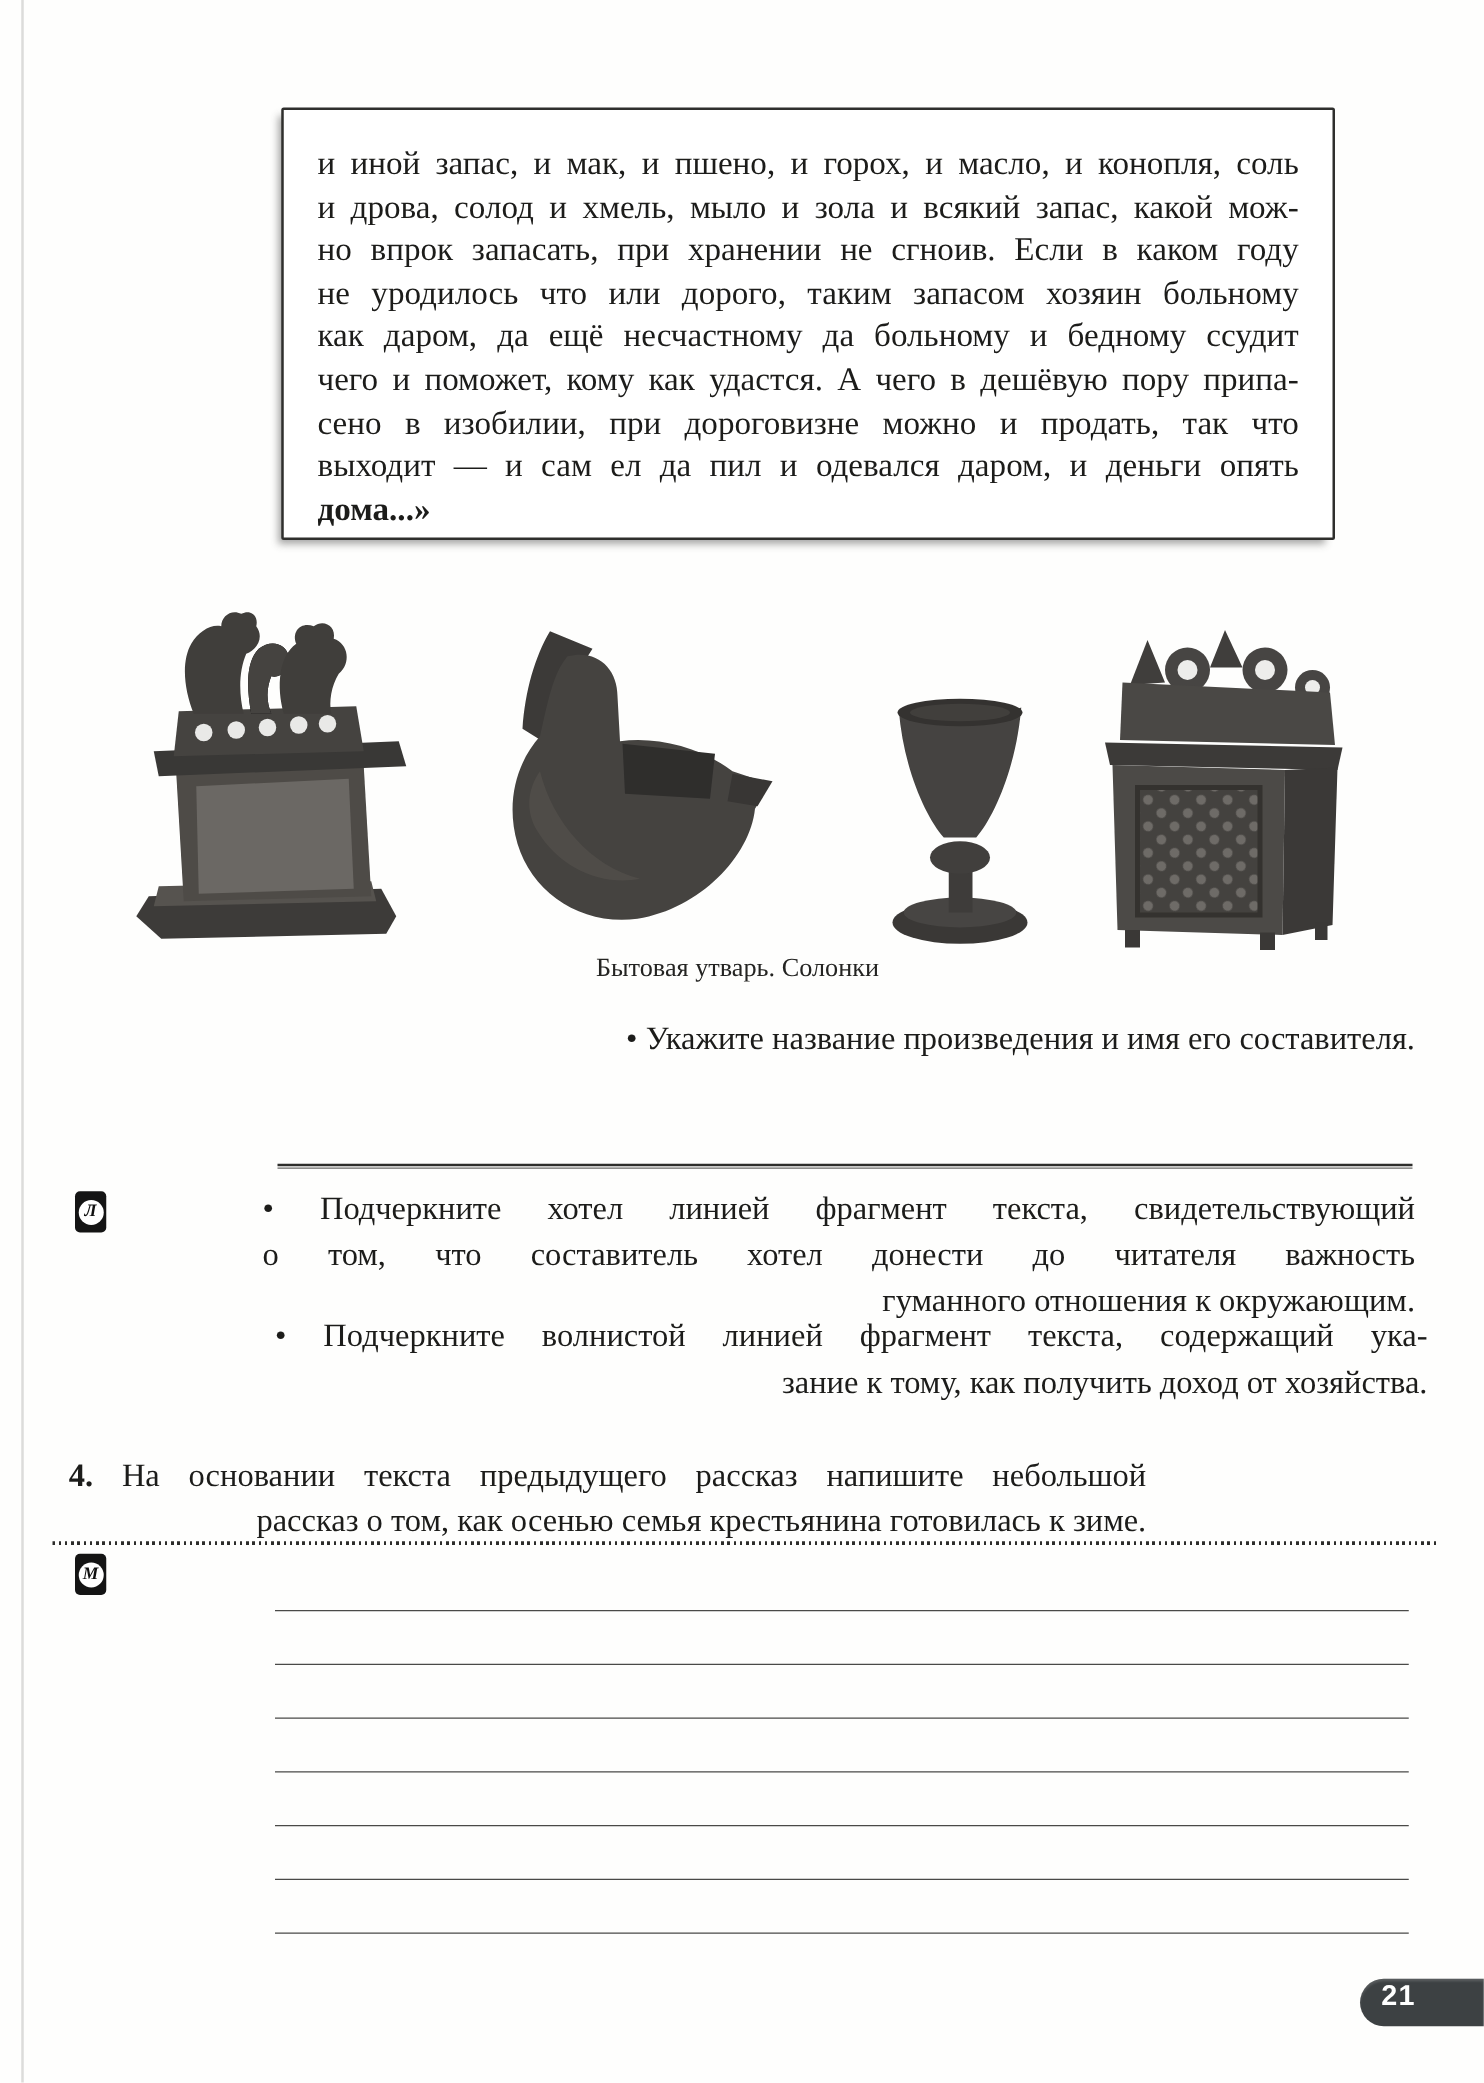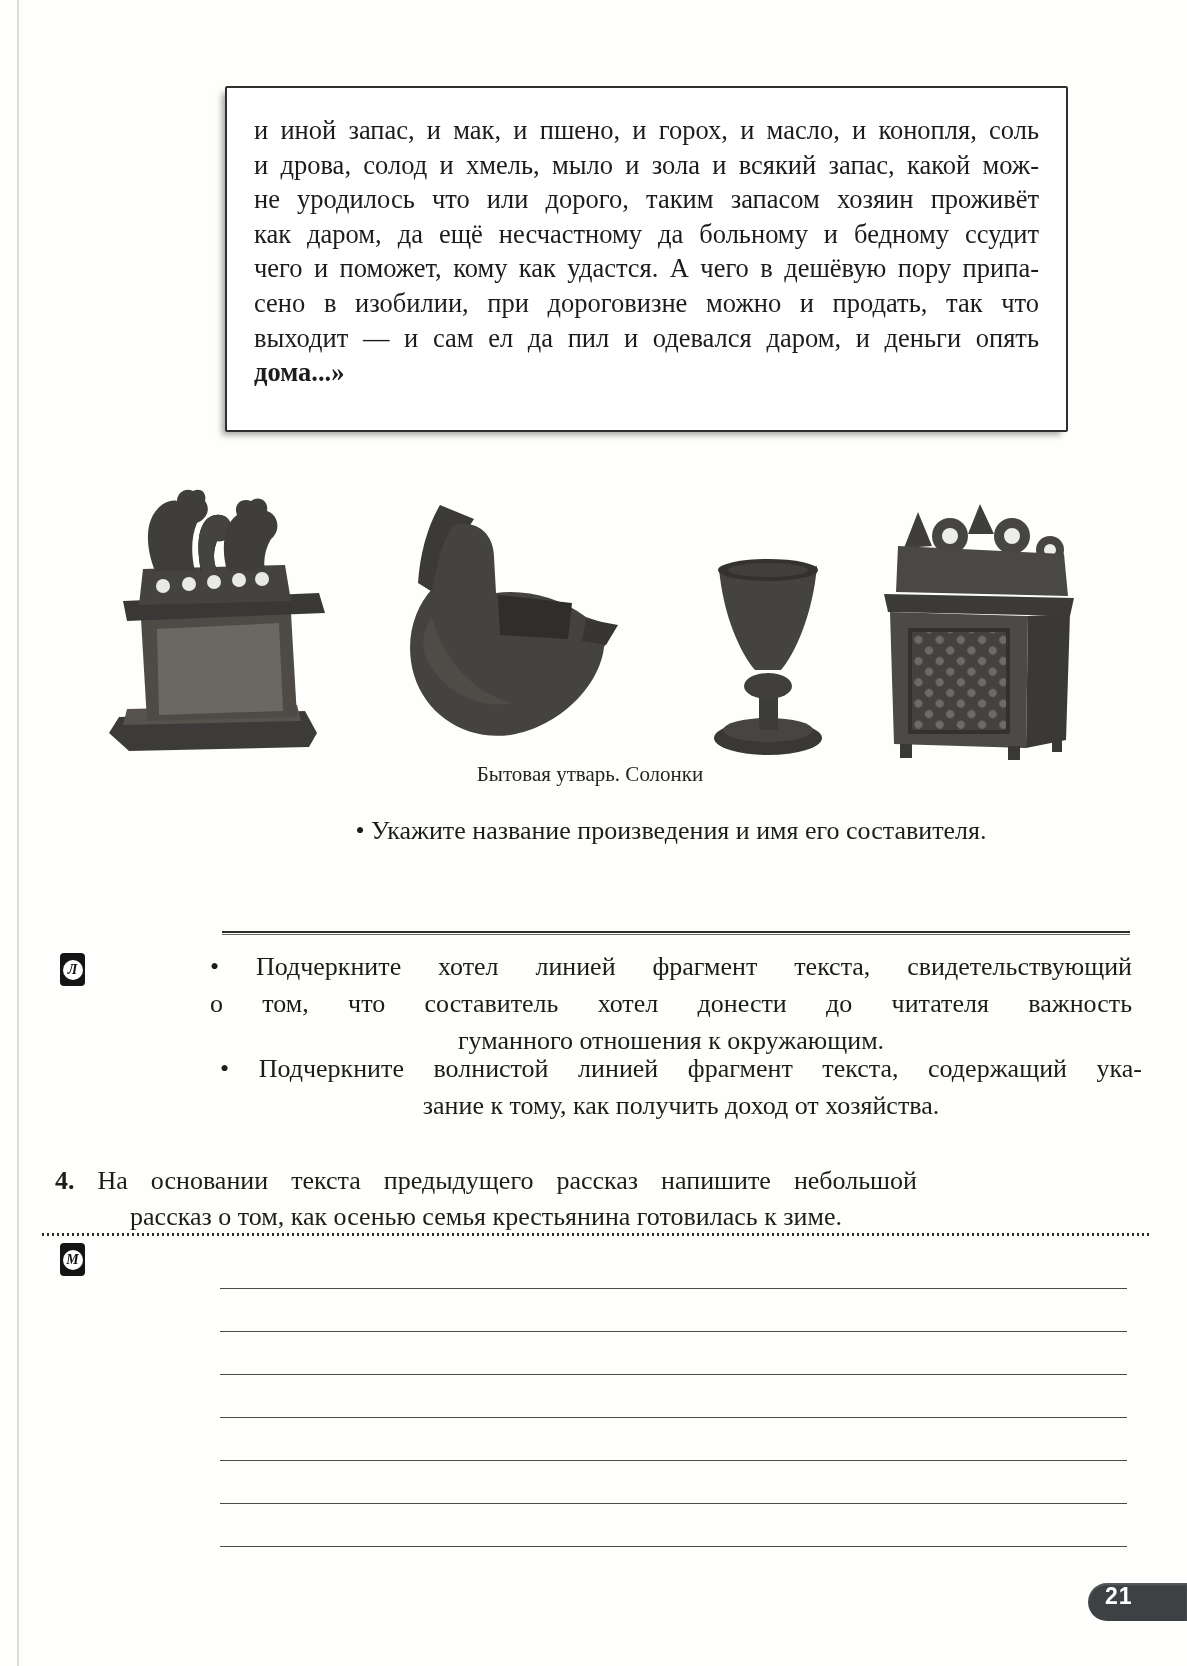--- a/index.html
+++ b/index.html
@@ -33,21 +33,21 @@
   
   .figure { position:absolute; }
   .figure svg { width:100%; height:100%; display:block; }
   .figure-caption {
     position:absolute; left:95px; top:762px; width:990px;
     text-align:center; font-size:21px; color:#242422;
   }
   
   .task-par { position:absolute; font-size:26px; line-height:37px; }
   .jline { text-align:justify; text-align-last:justify; white-space:normal; }
-  .lline { text-align:center; }
+  .lline { text-align:right; }
   .bold { font-weight:bold; }
   .rule {
     position:absolute; left:222px; top:931px; width:908px; height:1px;
     border-top:2px solid #2e2e2c; border-bottom:1px solid #6a6a68;
   }
   .dotted-rule {
     position:absolute; left:42px; top:1233px; width:1110px; height:3px;
     background:repeating-linear-gradient(to right, #2c2c2a 0 2px, transparent 2px 5px);
   }
   
@@ -80,21 +80,22 @@
   }
 </style>
 </head>
 <body>
 
 <div class="scan-line-left"></div>
 
 <div class="quote-box">
   <div class="quote-line">и иной запас, и мак, и пшено, и горох, и масло, и конопля, соль</div>
   <div class="quote-line">и дрова, солод и хмель, мыло и зола и всякий запас, какой мож-</div>
-  <div class="quote-line">не уродилось что или дорого, таким запасом хозяин проживёт</div>
+  <div class="quote-line">но впрок запасать, при хранении не сгноив. Если в каком году</div>
+  <div class="quote-line">не уродилось что или дорого, таким запасом хозяин больному</div>
   <div class="quote-line">как даром, да ещё несчастному да больному и бедному ссудит</div>
   <div class="quote-line">чего и поможет, кому как удастся. А чего в дешёвую пору припа-</div>
   <div class="quote-line">сено в изобилии, при дороговизне можно и продать, так что</div>
   <div class="quote-line">выходит — и сам ел да пил и одевался даром, и деньги опять</div>
   <div class="quote-line last">дома...»</div>
 </div>
 
 <div class="figure" style="left:93px; top:465px; width:237px; height:292px;">
   <svg viewBox="0 0 237 292" xmlns="http://www.w3.org/2000/svg">
     <path d="M26 252 L212 246 L224 268 L216 282 L36 286 L16 268 Z" fill="#3d3b39"></path>

